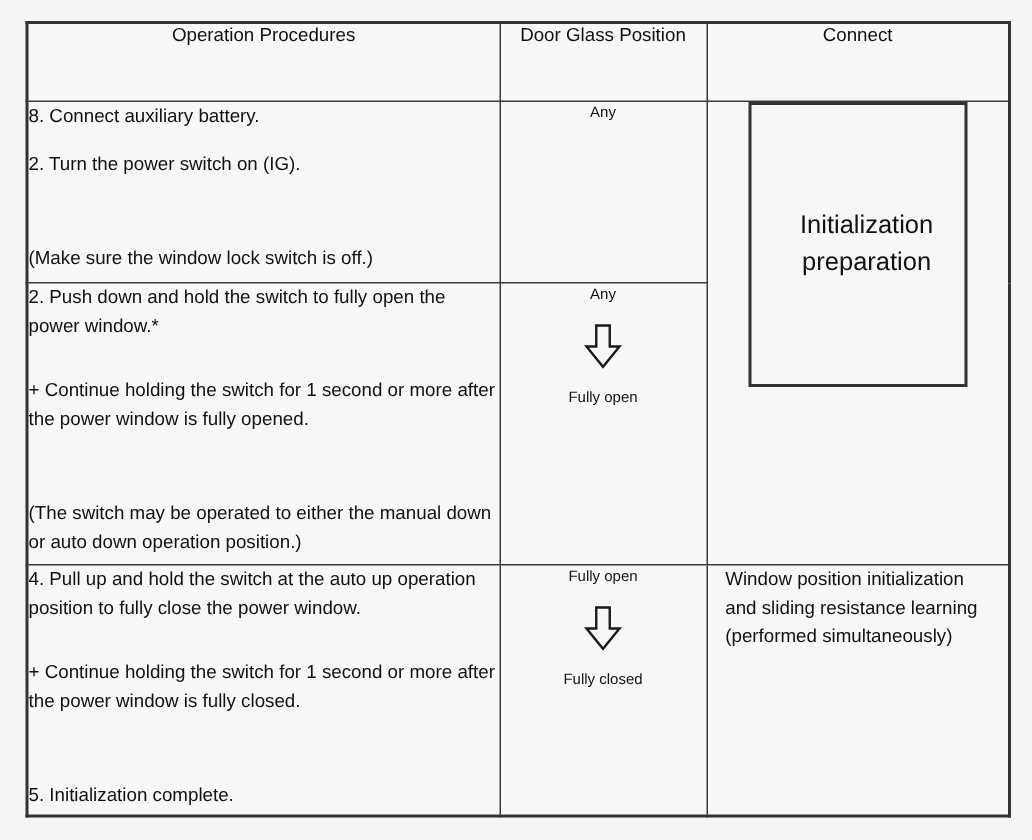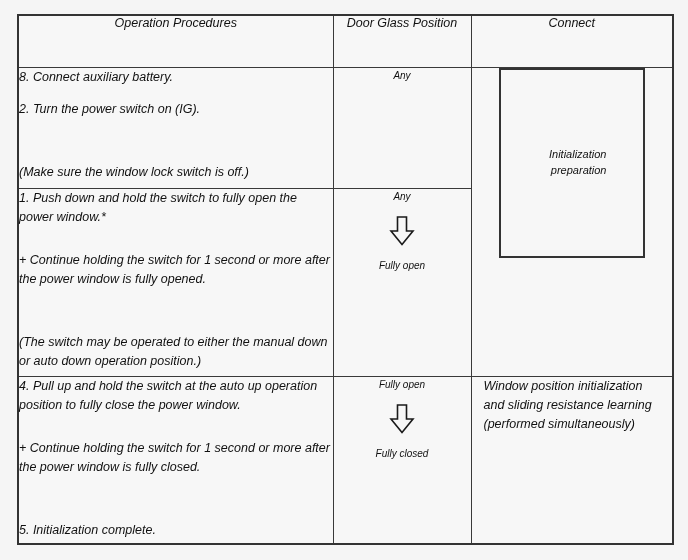--- a/index.html
+++ b/index.html
@@ -15,21 +15,20 @@
     color: #111111;
     -webkit-font-smoothing: none;
     overflow: hidden;
   }
 
   .sheet {
     position: relative;
     width: 688px;
     height: 560px;
     background: #f5f5f5;
-    font-style: italic;
   }
 
   
   .proc-table {
     position: absolute;
     left: 17px;
     top: 14px;
     width: 655px;
     height: 531px;
     border-collapse: collapse;
@@ -110,23 +109,23 @@
     width: 146px;
     height: 190px;
     margin: 0 auto;
     border: 2px solid #333333;
     background: #f7f7f7;
     display: flex;
     align-items: center;
     justify-content: center;
   }
   .purpose-box-text {
-    font-size: 11px;
+    font-size: 17px;
     line-height: 1.45;
-    text-align: right;
+    text-align: center;
     white-space: pre-line;
     margin-left: 12px;
   }
   .purp-text {
     font-size: 12.5px;
     line-height: 1.5;
     text-align: left;
     white-space: pre-line;
     padding: 0 8px 0 12px;
     display: block;
@@ -176,21 +175,21 @@
         <td class="purp-cell" rowspan="2">
           <div class="purpose-box">
             <span class="purpose-box-text">Initialization
 preparation</span>
           </div>
         </td>
       </tr>
 
       <tr style="height:185px;">
         <td class="proc-cell">
-          <p class="gap-lg">1. Push down and hold the switch to fully open the power window.*</p>
+          <p class="gap-lg">2. Push down and hold the switch to fully open the power window.*</p>
           <p class="gap-lg">+ Continue holding the switch for 1 second or more after the power window is fully opened.</p>
           <p>(The switch may be operated to either the manual down or auto down operation position.)</p>
         </td>
 
         <td class="pos-cell">
           <div class="pos-stack">
             <span class="pos-label">Any</span>
             <svg class="arrow-down" viewBox="0 0 26 30">
               <polygon points="8.5,1 17.5,1 17.5,15 24,15 13,28.5 2,15 8.5,15" fill="#f7f7f7" stroke="#1a1a1a" stroke-width="1.6" stroke-linejoin="miter"></polygon>
             </svg>

